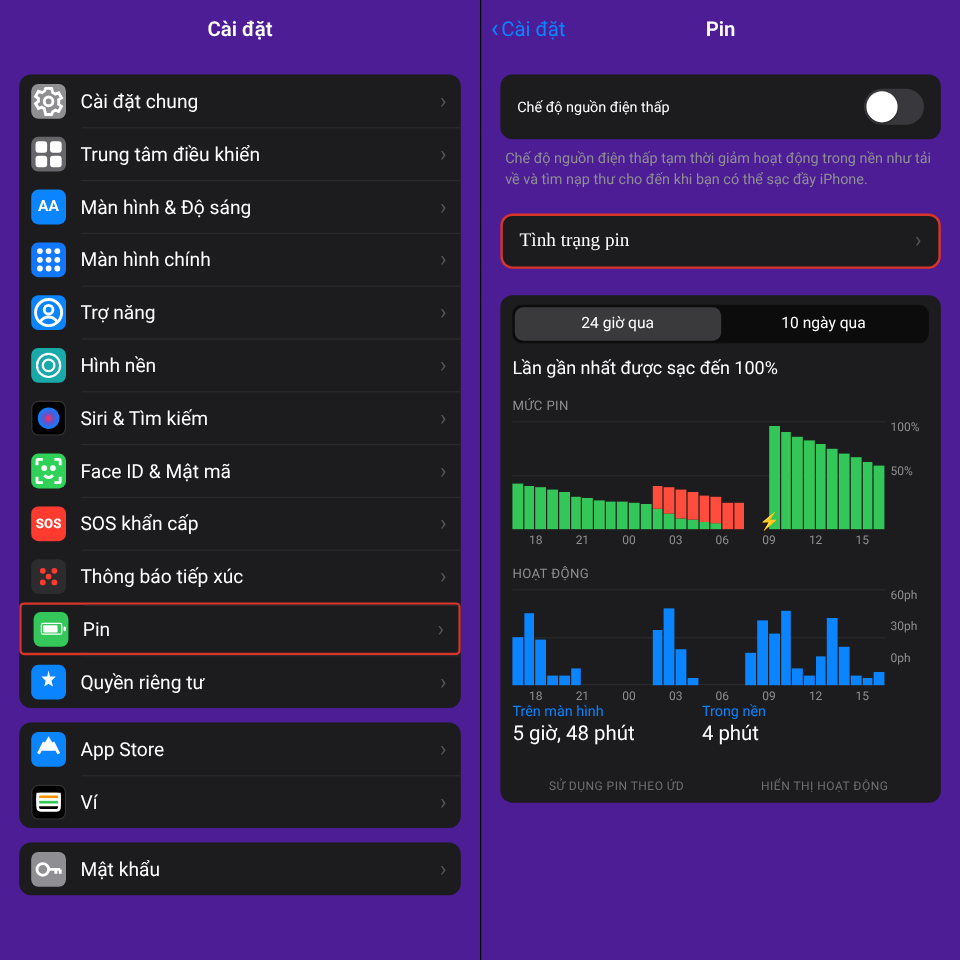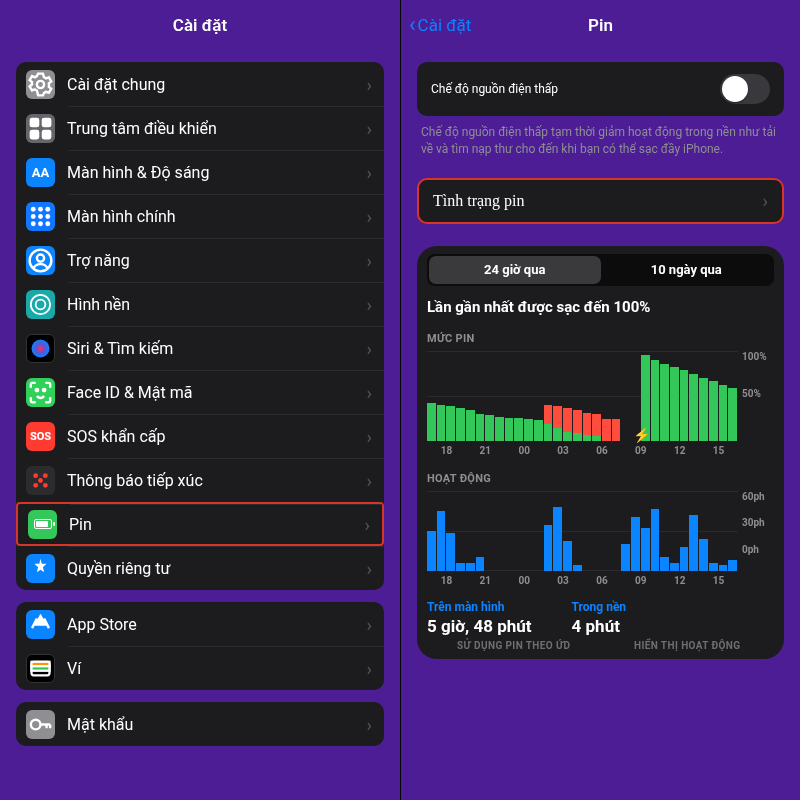--- a/index.html
+++ b/index.html
@@ -55,21 +55,21 @@
   .switch { width:50px; height:30px; background:#39393d; border-radius:15px; position:relative; }
   .switch .knob { width:26px; height:26px; background:#fff; border-radius:50%; position:absolute; top:2px; left:2px; box-shadow:0 1px 2px rgba(0,0,0,.4); }
 
   .footnote { color:#8e8e93; font-size:12px; padding:8px 20px 0 20px; line-height:1.4; }
 
   .link-row { margin:16px 16px 0 16px; background:#1c1c1e; border-radius:10px; height:46px; display:flex; align-items:center; padding:0 14px; }
   .link-row .lbl { flex:1; font-size:16px;font-family:Liberation Serif, serif; }
   .link-row .chev { color:#555; font-size:18px; }
 
   
-  .card { margin:22px 16px 0 16px; background:#1c1c1e; border-radius:20px; padding:8px 10px 8px 10px;font-weight:bold; }
+  .card { margin:22px 16px 0 16px; background:#1c1c1e; border-radius:10px; padding:8px 10px 8px 10px; }
   .seg { background:#0c0c0d; border-radius:8px; padding:2px; display:flex; height:32px; }
   .seg .opt { flex:1; display:flex; align-items:center; justify-content:center; font-size:13px; color:#fff; border-radius:7px; }
   .seg .opt.sel { background:#3a3a3c; }
 
   .last-charge { font-size:15px; margin-top:12px; }
   .last-charge .time { color:#8e8e93; font-size:13px; margin-top:4px; }
 
   .chart-title { text-transform:uppercase; color:#8e8e93; font-size:11px; margin-top:16px; letter-spacing:.3px;}
   .chart-wrap { position:relative; margin-top:6px; }
   .chart { height:90px; position:relative; }
@@ -79,25 +79,25 @@
   .bar { position:absolute; bottom:0; }
   .bar.g { background:#33c759; }
   .bar.r { background:#ff4d3d; }
   .bar.b { background:#0a84ff; }
 
   .xlabels { display:flex; color:#8e8e93; font-size:10px; margin-top:4px; padding-right:36px; text-align:center;}
   .xlabels span { display:block; }
 
   .bolt { position:absolute; font-size:14px; color:#34c759; }
 
-  .usage-row { display:flex; margin-top:14px; gap:40px; }
+  .usage-row { display:flex; gap:56px; }
   .usage-col .t { color:#0a84ff; font-size:12px; }
   .usage-col .v { color:#fff; font-size:17px; margin-top:2px; }
 
-  .bottom-tabs { display:flex; color:#6e6e73; font-size:10px; margin-top:4px; letter-spacing:.4px;}
+  .bottom-tabs { display:flex; color:#6e6e73; font-size:10px; margin-top:28px; letter-spacing:.4px;}
   .bottom-tabs div { flex:1; text-align:center; }
 
   .xlabels-cells{ display:grid; grid-template-columns: repeat(8,1fr); }
 </style>
 </head>
 <body>
 
 <div class="phone">
   <div class="navbar">
     <div class="title">Cài đặt</div>

